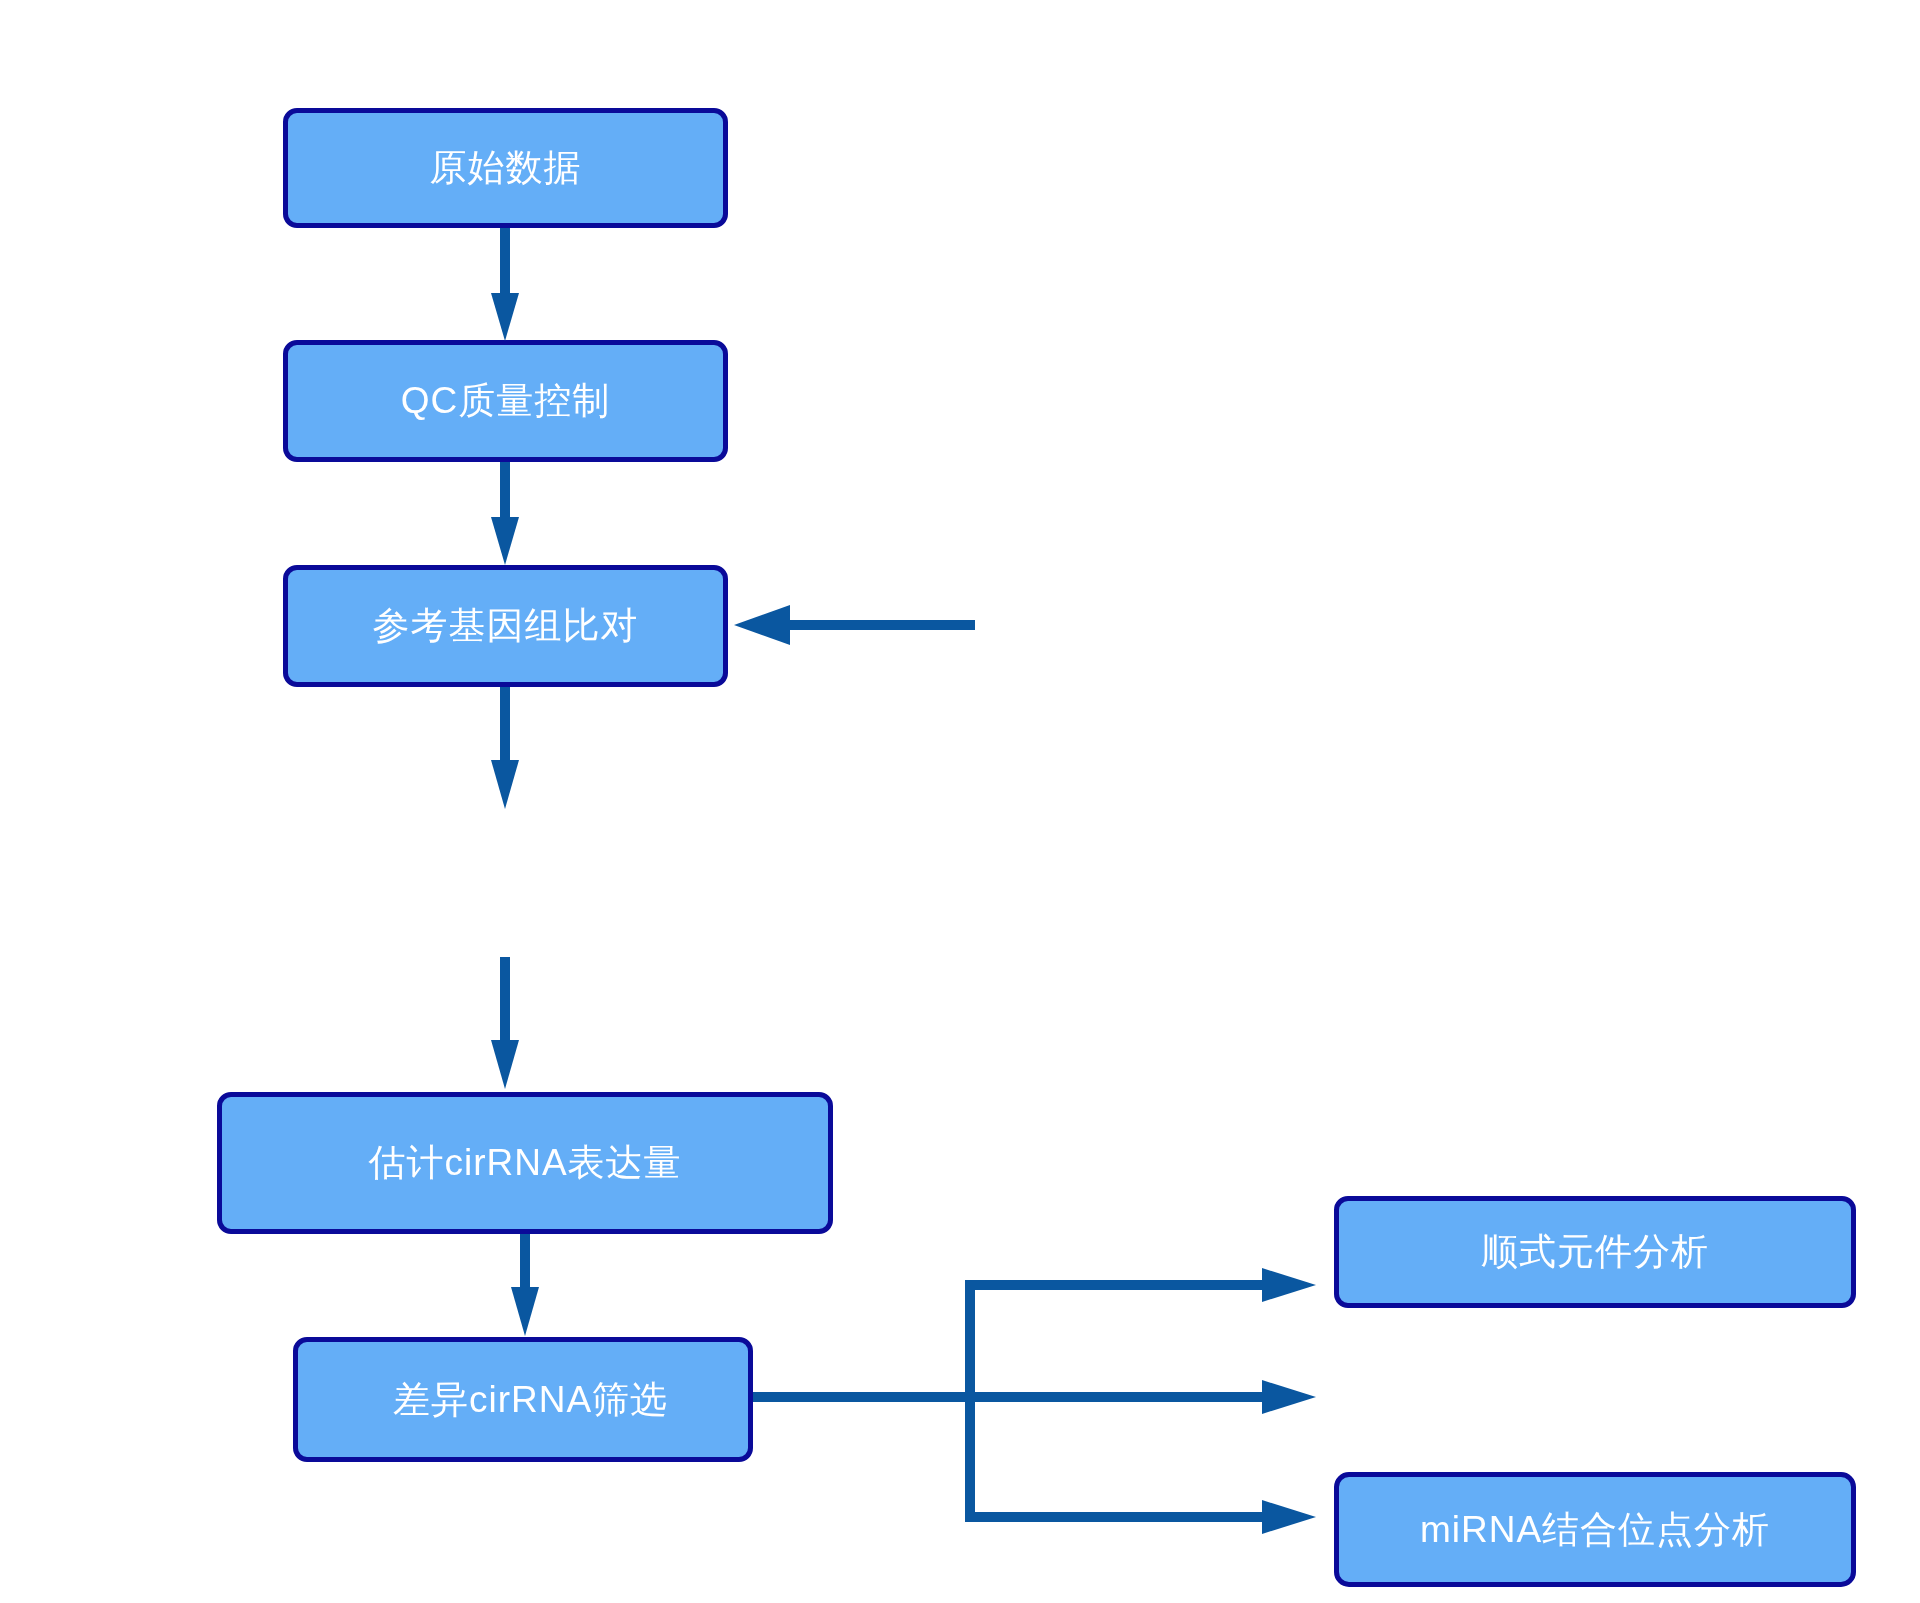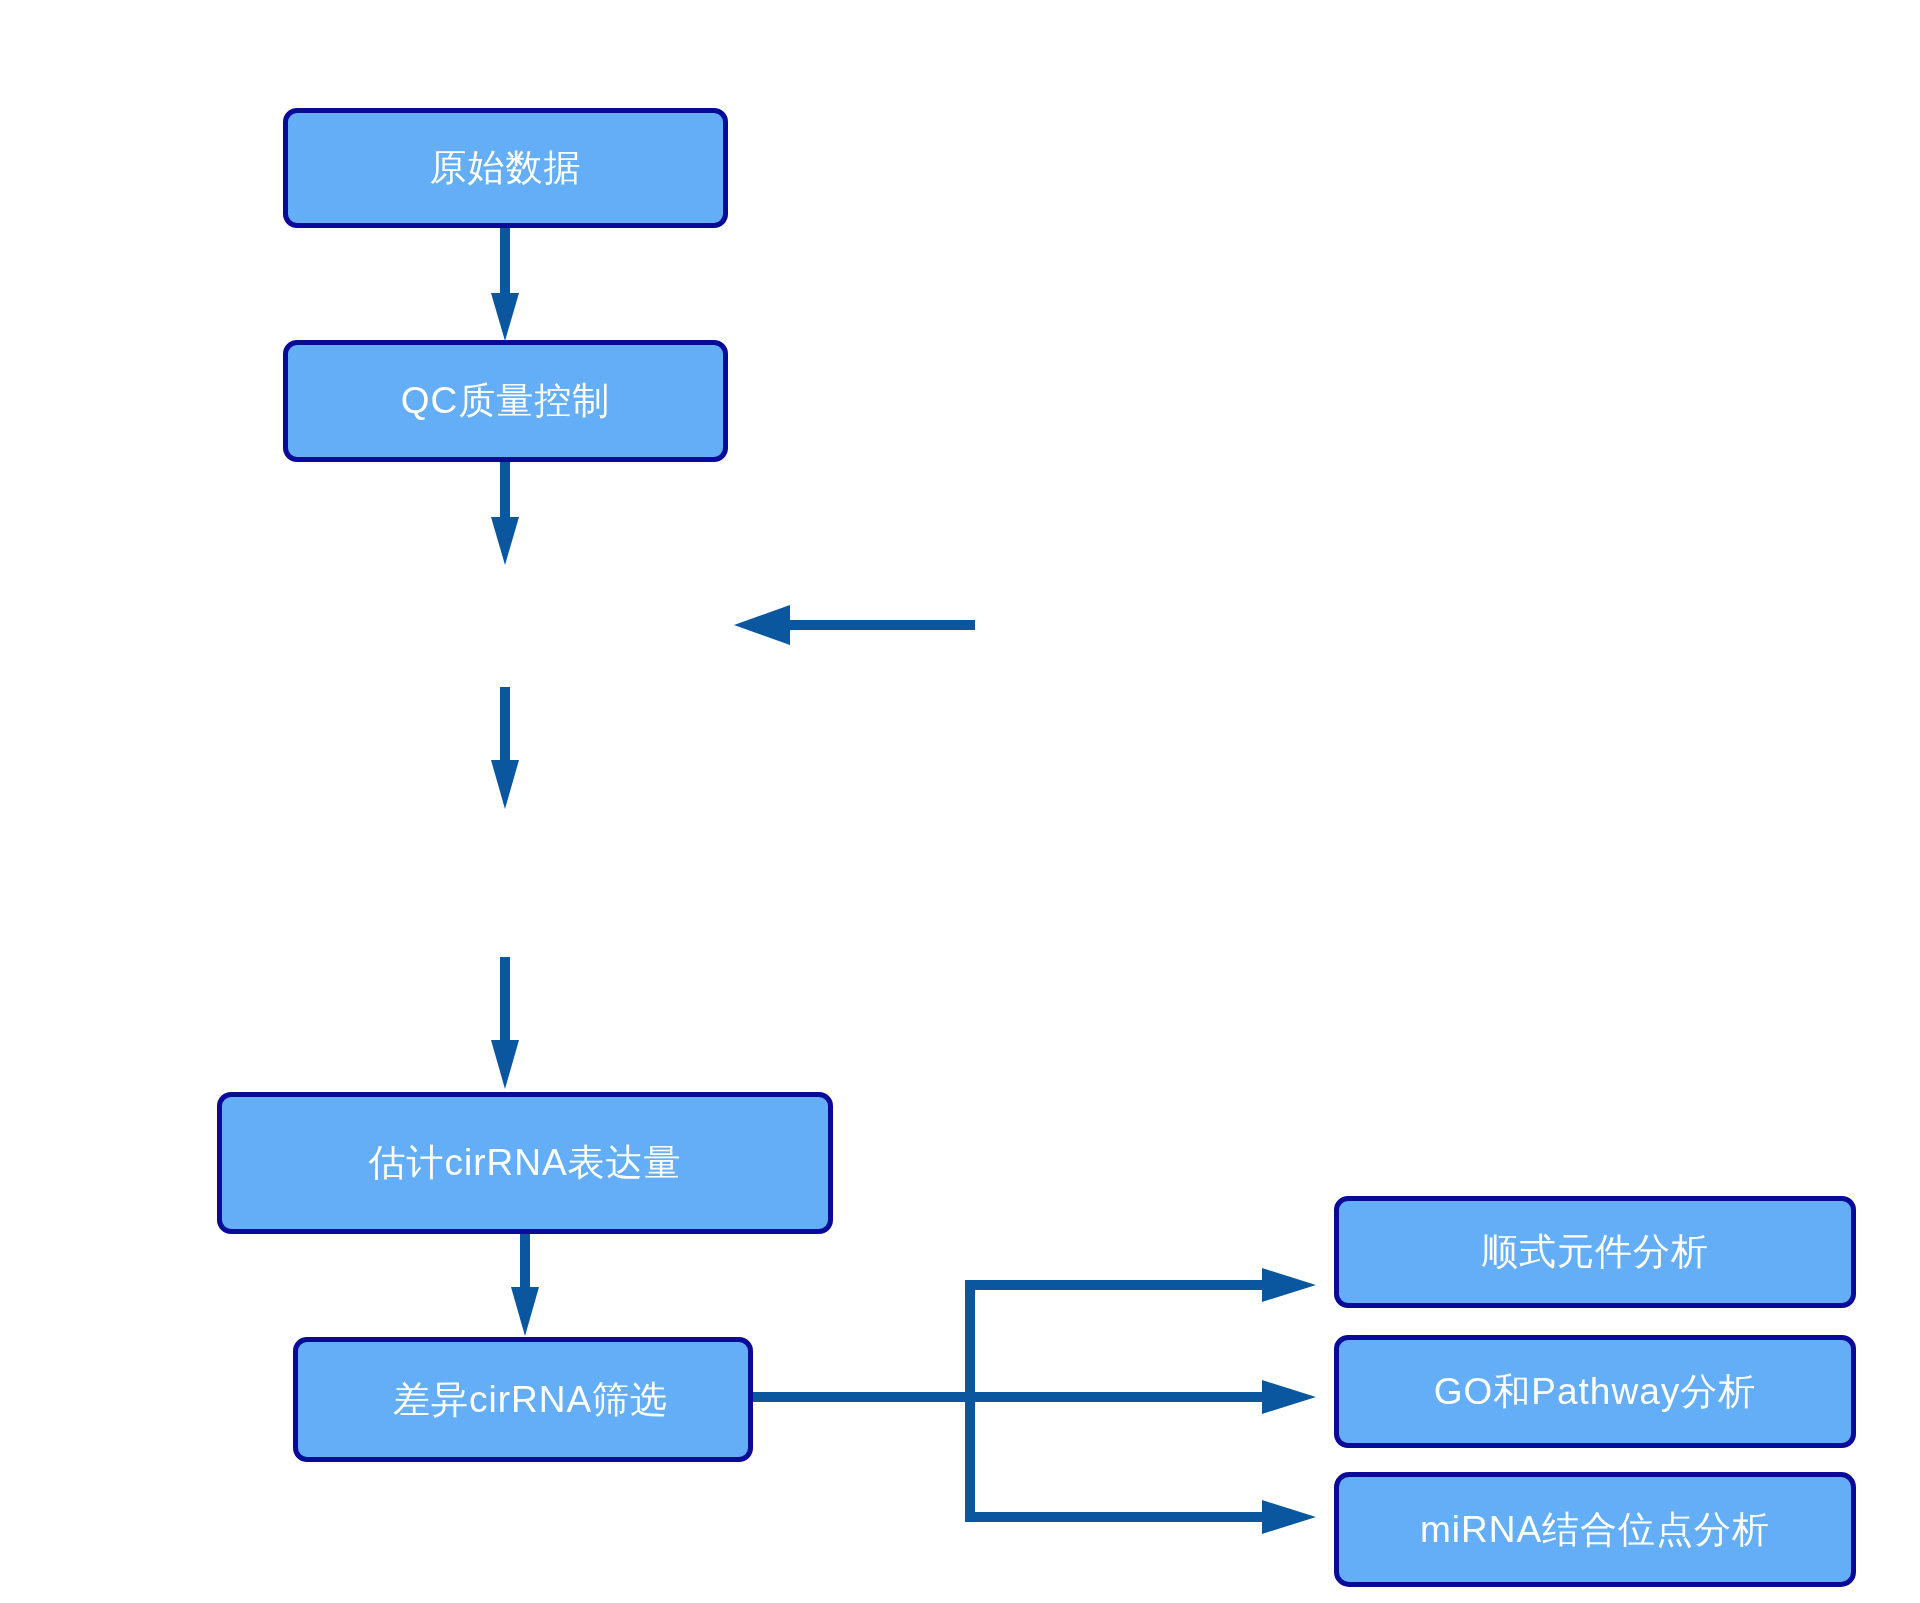--- a/index.html
+++ b/index.html
@@ -56,30 +56,30 @@
 </head>
 <body>
 
 <div class="canvas">
 
 
   <div class="node" style="left:283px; top:108px; width:445px; height:120px;">原始数据</div>
 
   <div class="node" style="left:283px; top:340px; width:445px; height:122px;">QC质量控制</div>
 
+  <div class="node" style="left:283px; top:565px; width:445px; height:122px;">参考基因组比对</div>
 
 
 
   <div class="node" style="left:217px; top:1092px; width:616px; height:142px;">估计cirRNA表达量</div>
 
   <div class="node" style="left:293px; top:1337px; width:460px; height:125px;padding-left:15px;">差异cirRNA筛选</div>
 
   <div class="node" style="left:1334px; top:1196px; width:522px; height:112px;">顺式元件分析</div>
 
-  <div class="node" style="left:1334px; top:1335px; width:522px; height:113px;">GO和Pathway分析</div>
 
   <div class="node" style="left:1334px; top:1472px; width:522px; height:115px;border-radius:15px;">miRNA结合位点分析</div>
 
   <svg class="arrows" viewBox="0 0 1920 1603" xmlns="http://www.w3.org/2000/svg">
 
     <g>
       <rect x="500" y="228" width="10" height="70"></rect>
       <polygon points="491,293 519,293 505,341"></polygon>
     </g>
 

